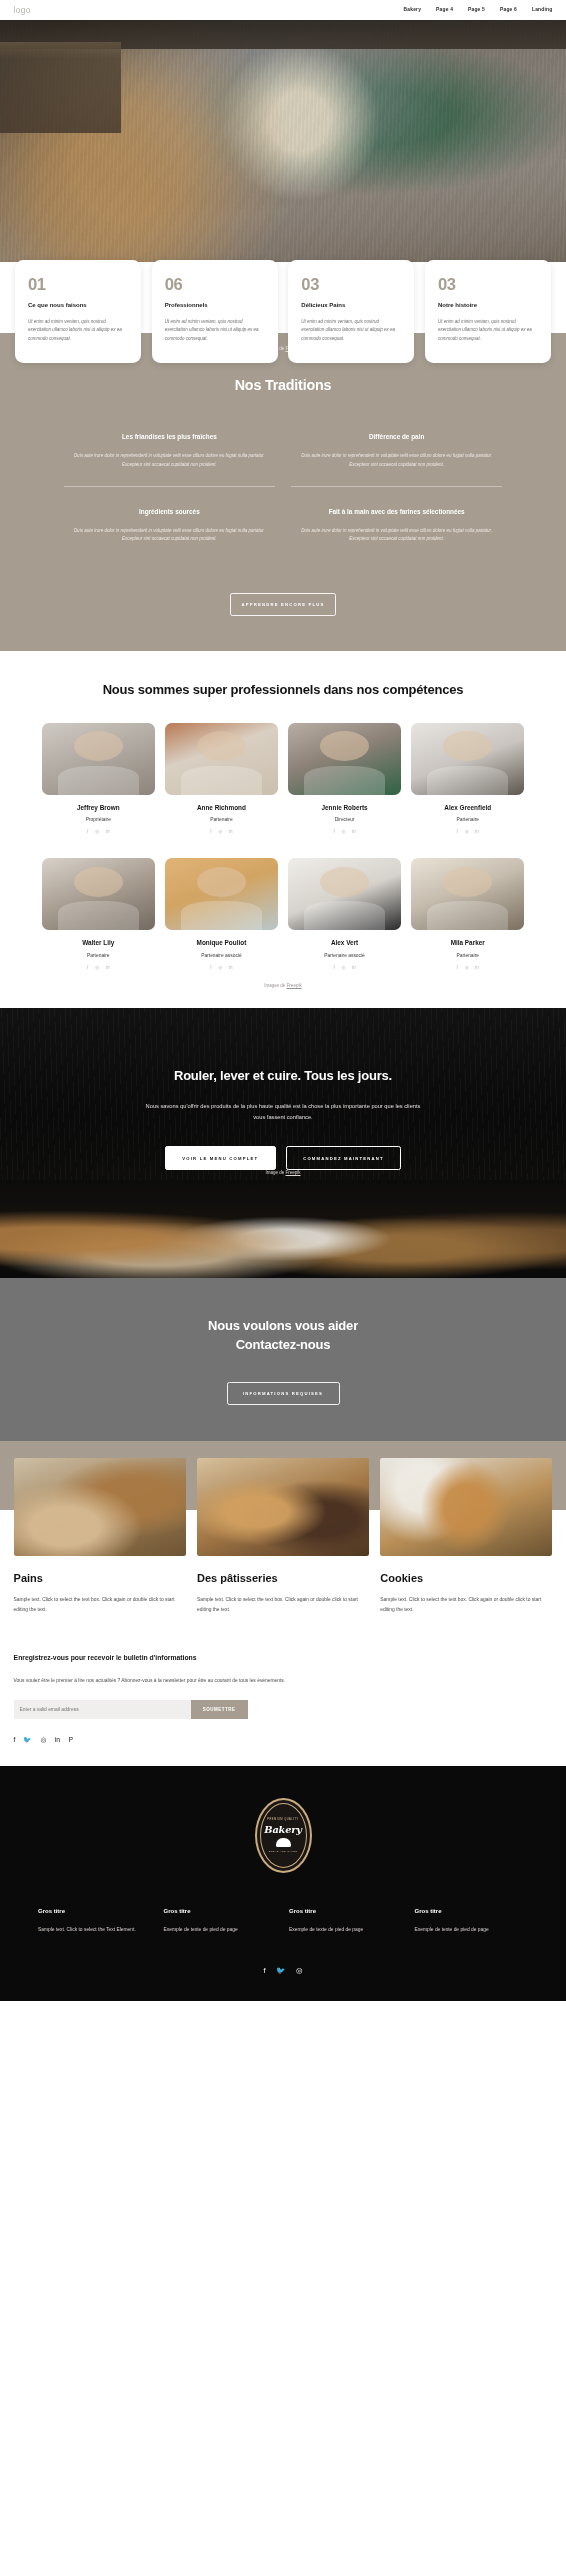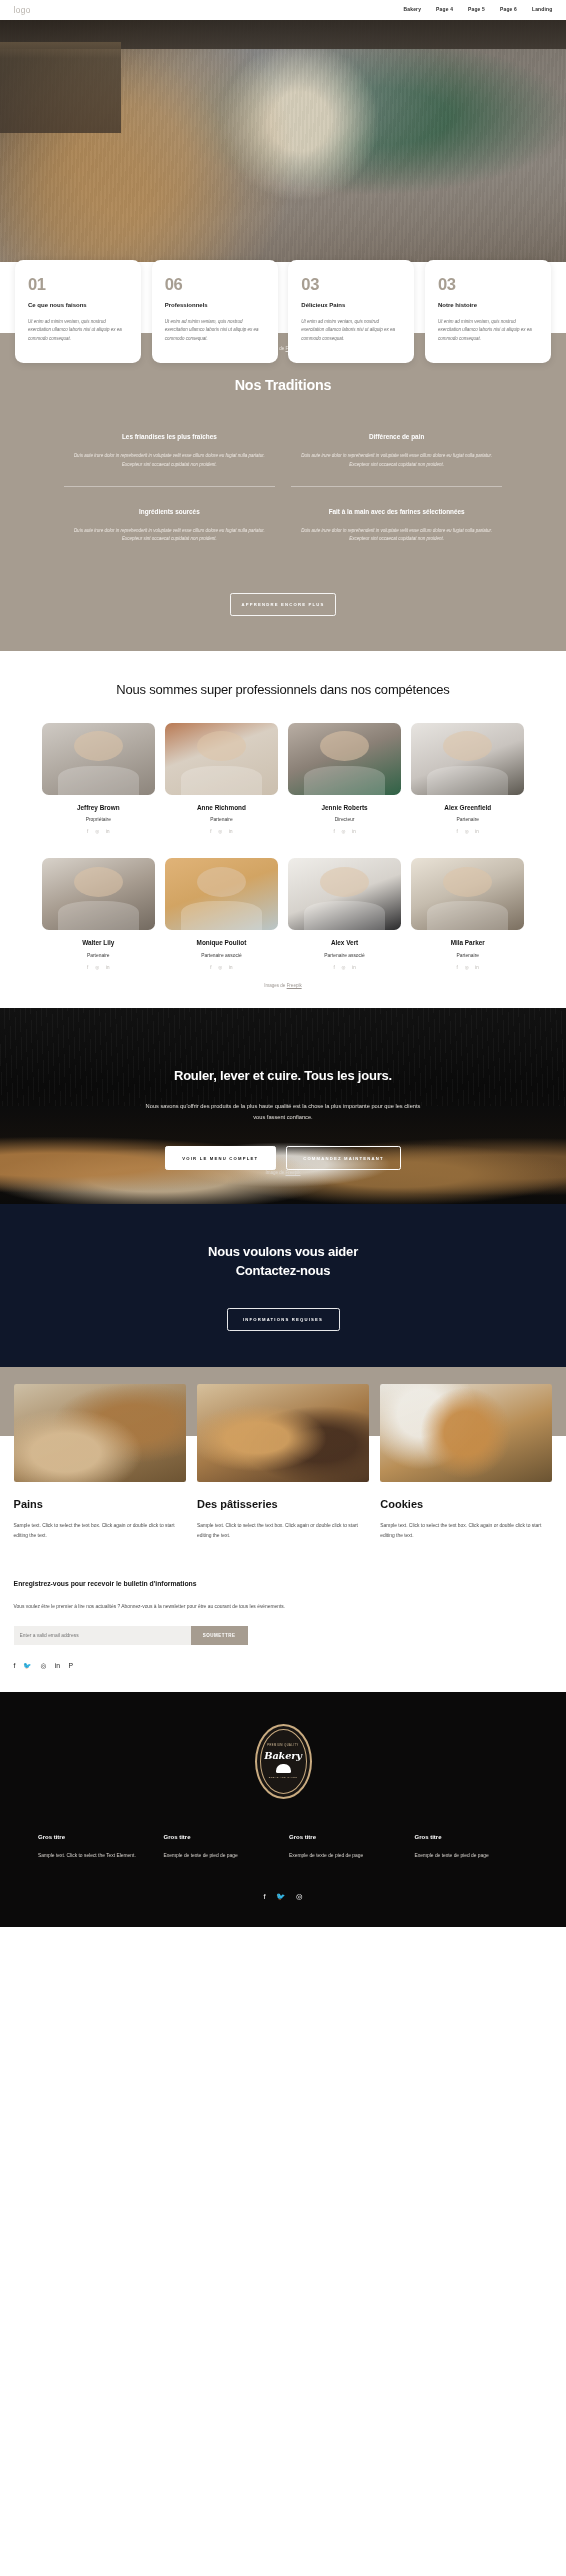--- a/index.html
+++ b/index.html
@@ -123,21 +123,21 @@
     display:block; width:106px; margin:32px auto 0 auto;
     border:0.8px solid rgba(255,255,255,.9); border-radius:2.3px;
     text-align:center; padding:8.3px 0;
     color:#fff; font-size:4.2px; font-weight:700; letter-spacing:1.2px;
     background:transparent; cursor:pointer;
   }
 
   
   .team { background:#fff; padding:30px 0 19.6px 0; }
   .team-title {
-    text-align:center; font-size:13px; font-weight:400; color:#141414;
+    text-align:center; font-size:13px; font-weight:700; color:#141414;
     line-height:1.32; padding:0 91px; letter-spacing:-0.2px;
   }
   .team-grid {
     display:grid; grid-template-columns:repeat(4,1fr);
     gap:10.6px; padding:24px 42px 0 42px;
   }
   .member { text-align:center; }
   .member-photo {
     height:72px; border-radius:6.8px; margin-bottom:9px;
     background:#ddd; position:relative; overflow:hidden;
@@ -162,21 +162,21 @@
   }
   .member-name { font-size:6.4px; font-weight:700; color:#141414; margin-bottom:6.8px; }
   .member-role { font-size:4.9px; color:#3a3a3a; margin-bottom:6.8px; }
   .member-social { display:flex; justify-content:center; gap:6.8px; }
   .member-social span { font-size:4.5px; color:#b9b5b0; }
   .team-credit { text-align:center; font-size:4.5px; color:#9b9590; padding-top:13.6px; }
   .team-credit a{color:#9b9590;text-decoration:underline;}
 
   
   .dark {
-    position:relative; height:196px; overflow:hidden;
+    position:relative; height:270px; overflow:hidden;
     background:#0d0d0d;
   }
   .dark-bg{
     position:absolute; inset:0;
     background:
       repeating-linear-gradient(88deg, rgba(255,255,255,.035) 0 0.8px, rgba(0,0,0,0) 0.8px 5.3px),
       linear-gradient(180deg,#121212 0%,#0a0a0a 40%,#141210 100%);
   }
   .dark-photo{
     position:absolute; left:0; right:0; bottom:0; height:98px;
@@ -205,21 +205,21 @@
     font-size:4.2px; font-weight:700; letter-spacing:1.2px;
     padding:8.3px 16.6px; cursor:pointer;
   }
   .dark-credit{
     position:absolute; left:0; right:0; top:162px; text-align:center;
     font-size:4.5px; color:#ded9d3; z-index:4;
   }
   .dark-credit a{color:#ded9d3;text-decoration:underline;}
 
   
-  .contact { background:#0f172a; padding:39px 0 36px 0; text-align:center; }
+  .contact { background:#737373; padding:39px 0 36px 0; text-align:center; }
   .contact-title { color:#fff; font-size:13px; font-weight:800; line-height:1.45; letter-spacing:-0.2px;}
   .contact .btn-outline{ margin-top:27px; width:113px; }
 
   
   .products { background:#fff; position:relative; }
   .products-band { position:absolute; left:0; right:0; top:0; height:69px; background:#a69c90; }
   .prod-grid {
     position:relative; z-index:2;
     display:grid; grid-template-columns:repeat(3,1fr);
     gap:11.3px; padding:16.6px 13.6px 0 13.6px;

